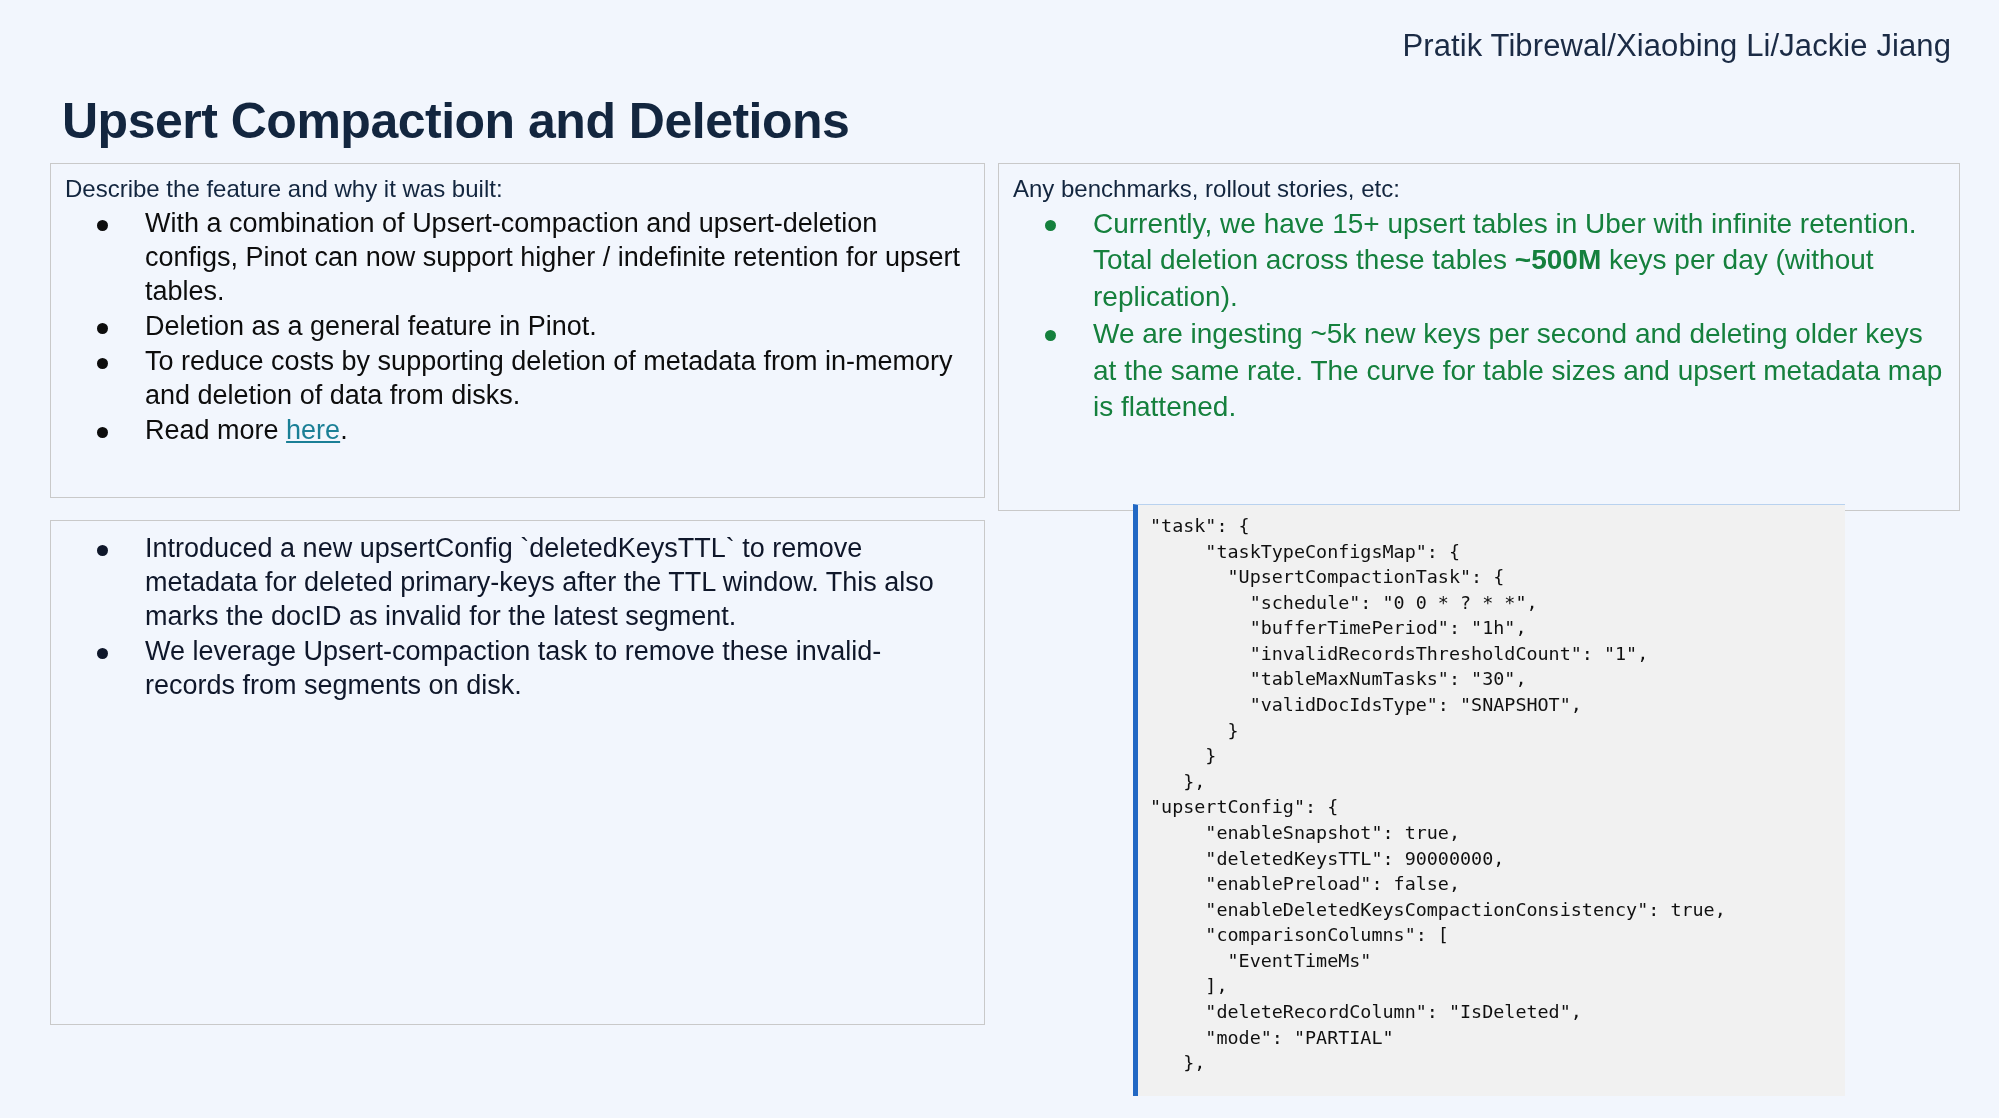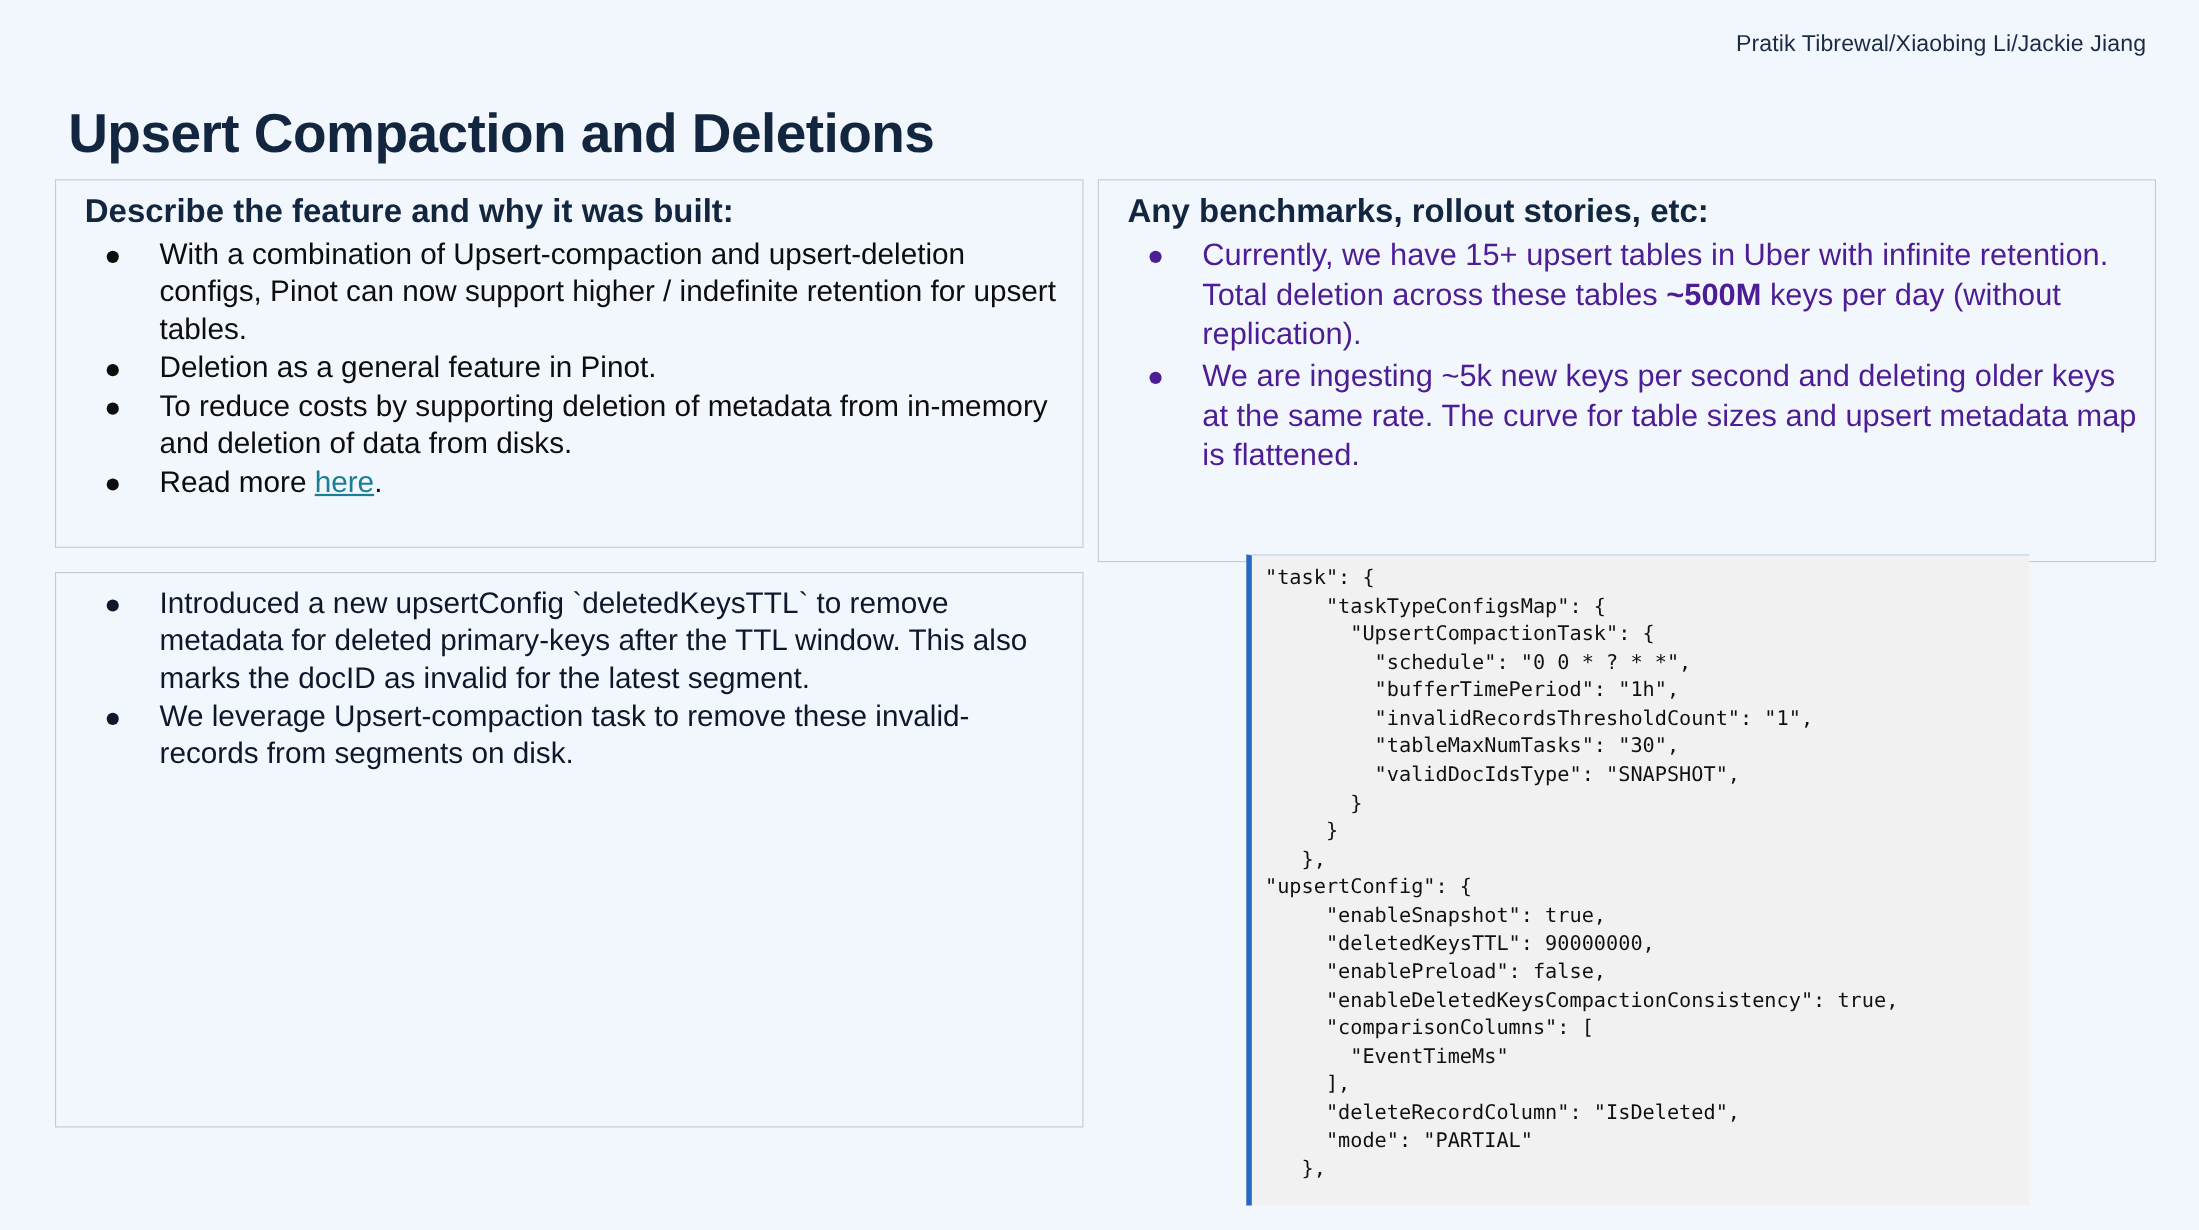--- a/index.html
+++ b/index.html
@@ -13,21 +13,21 @@
     font-family: "Liberation Sans", sans-serif;
     overflow: hidden;
     position: relative;
   }
 
   
   #authors {
     position: absolute;
     top: 28px;
     right: 48px;
-    font-size: 21px;
+    font-size: 31px;
     color: #1b2b45;
     letter-spacing: 0.1px;
     white-space: nowrap;
   }
   #page-title {
     position: absolute;
     left: 62px;
     top: 62px;
     font-size: 50px;
     font-weight: bold;
@@ -39,25 +39,25 @@
 
   
   .panel {
     position: absolute;
     background: #f2f6fd;
     border: 1.5px solid #c9c9c9;
     box-sizing: border-box;
     padding: 10px 14px 12px 14px;
   }
   .panel-title {
-    font-size: 30px;
-    font-weight: bold;
+    font-size: 24px;
+    font-weight: normal;
     color: #13263f;
     line-height: 1.25;
-    margin: 0 0 2px 12px;
+    margin: 0 0 2px 0;
   }
   ul.bullets {
     list-style: none;
     margin: 0;
     padding: 0;
   }
   ul.bullets > li {
     position: relative;
     padding-left: 80px;
     font-size: 27px;
@@ -90,21 +90,21 @@
     height: 505px;
   }
   #panel-approach ul.bullets > li { color: #0f172a; }
 
   #panel-benchmarks {
     left: 998px;
     top: 163px;
     width: 962px;
     height: 348px;
   }
-  #panel-benchmarks ul.bullets > li { color: #4c1d95; }
+  #panel-benchmarks ul.bullets > li { color: #15803d; }
   #panel-benchmarks ul.bullets > li { font-size: 28px; line-height: 1.3; }
 
   .link {
     color: #1a7f96;
     text-decoration: underline;
   }
   .bold-inline { font-weight: bold; }
 
   
   #code-block {

